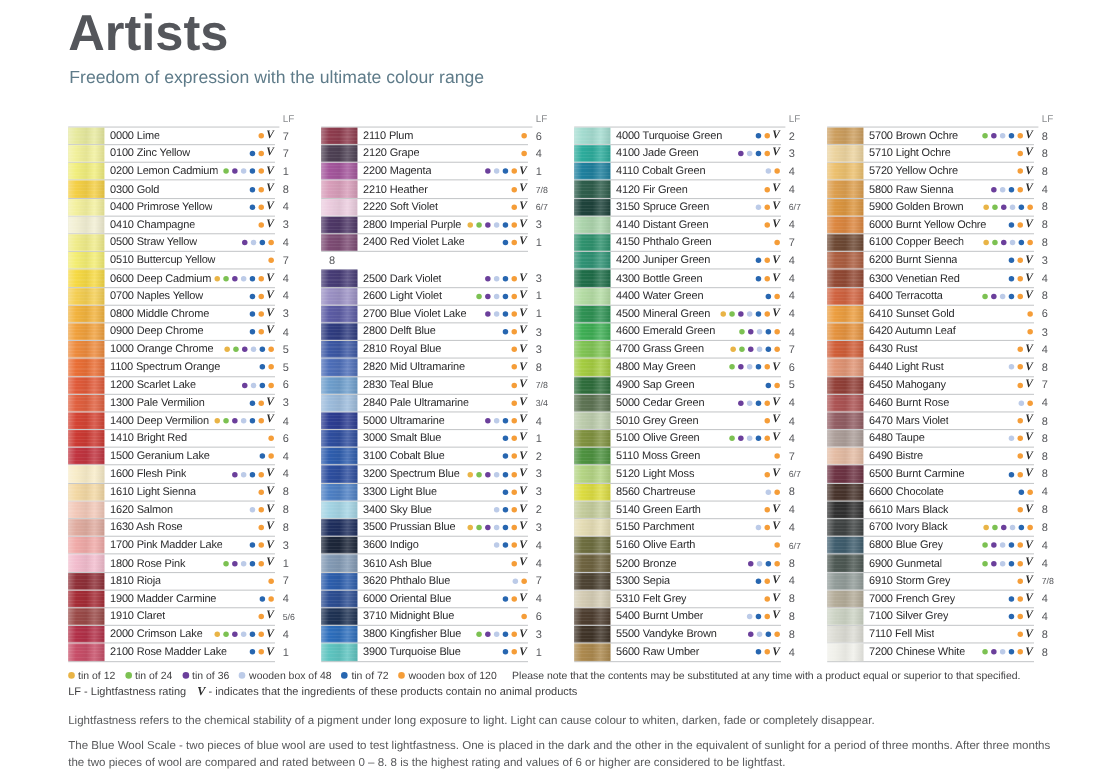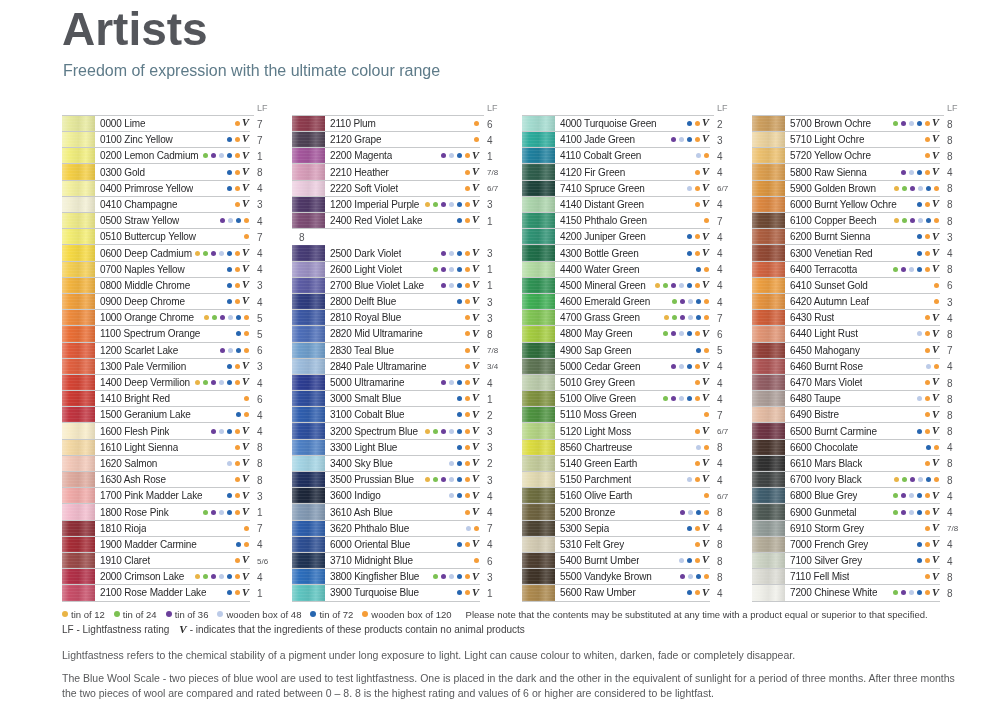--- a/index.html
+++ b/index.html
@@ -550,21 +550,21 @@
                 <span class="vmark">V</span>
               </span>
             </div>
           </div>
           <div class="lf frac">6/7</div>
         </div>
         <div class="row">
           <div class="band">
             <div class="swatch" style="background: rgb(79, 56, 103);"></div>
             <div class="mid">
-              <span class="codename">1200 Imperial Purple</span>
+              <span class="codename">2800 Imperial Purple</span>
               <span class="rightgrp">
                 <span class="dot" style="background: rgb(233, 180, 70);"></span>
                 <span class="dot" style="background: rgb(124, 193, 82);"></span>
                 <span class="dot" style="background: rgb(107, 63, 155);"></span>
                 <span class="dot" style="background: rgb(188, 203, 232);"></span>
                 <span class="dot" style="background: rgb(39, 102, 176);"></span>
                 <span class="dot" style="background: rgb(245, 157, 56);"></span>
                 <span class="vmark">V</span>
               </span>
             </div>
@@ -969,21 +969,21 @@
                 <span class="vmark">V</span>
               </span>
             </div>
           </div>
           <div class="lf">4</div>
         </div>
         <div class="row">
           <div class="band">
             <div class="swatch" style="background: rgb(31, 68, 60);"></div>
             <div class="mid">
-              <span class="codename">7410 Spruce Green</span>
+              <span class="codename">3150 Spruce Green</span>
               <span class="rightgrp">
                 <span class="dot" style="background: rgb(188, 203, 232);"></span>
                 <span class="dot" style="background: rgb(245, 157, 56);"></span>
                 <span class="vmark">V</span>
               </span>
             </div>
           </div>
           <div class="lf frac">6/7</div>
         </div>
         <div class="row">

